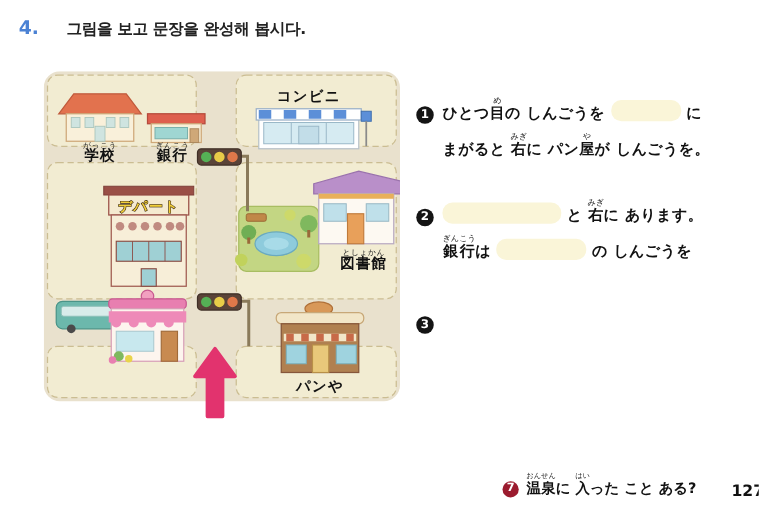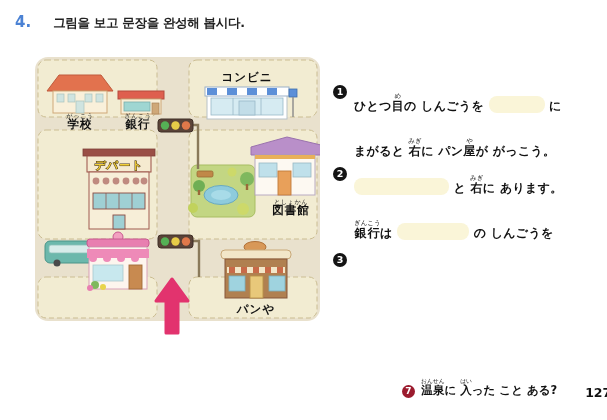--- a/index.html
+++ b/index.html
@@ -11,21 +11,21 @@
   .q-number { color:#4b82d4; font-size:15px; font-weight:bold; }
   .instruction { margin-left:22px; font-size:12.5px; font-weight:bold; color:#222; letter-spacing:-0.3px; }
 
   .map-wrap { position:absolute; left:35px; top:57px; width:285px; height:290px; }
 
   .exercise { position:absolute; display:flex; width:274px; }
   .ex-num { flex:0 0 auto; width:14px; height:14px; border-radius:50%; background:#141414;
             color:#fff; font-size:9.5px; line-height:14px; text-align:center; font-weight:bold;
             margin:9px 7px 0 0; }
   .ex-body { font-size:12px; font-weight:600; letter-spacing:.3px; }
-  .ex-line { height:29px; line-height:29px; white-space:nowrap;margin-top:16px; }
+  .ex-line { height:29px; line-height:29px; white-space:nowrap; }
   .ex-line:empty { display:none; }
   ruby rt { font-size:6.5px; font-weight:normal; letter-spacing:0; color:#222; }
   .blank { display:inline-block; height:17px; border-radius:8px; background:#faf5d8; vertical-align:-3px; }
 
   .page-footer { position:absolute; left:402px; top:378px; display:flex; align-items:flex-start; }
   .footer-num { flex:0 0 auto; width:13px; height:13px; border-radius:50%; background:#9b1b2e;
                 color:#fff; font-size:9px; line-height:13px; text-align:center; font-weight:bold;
                 margin:7px 6px 0 0; }
   .footer-text { font-size:11.5px; font-weight:bold; height:24px; line-height:24px; white-space:nowrap; }
   .footer-text rt { font-size:5.8px; }
@@ -197,21 +197,21 @@
   <text class="map-furi" x="256" y="147" text-anchor="middle">としょかん</text>
   <text class="map-label" x="256" y="157" text-anchor="middle">図書館</text>
   <text class="map-label" x="221" y="256" text-anchor="middle">パンや</text>
 </svg>
 </div>
 
 <div class="exercise" style="left:333px; top:76px;">
   <span class="ex-num">1</span>
   <div class="ex-body">
     <div class="ex-line"><span>ひとつ</span><ruby><span>目</span><rt>め</rt></ruby><span>の しんごうを </span><span class="blank" style="width: 56px;"></span><span> に</span></div>
-    <div class="ex-line"><span>まがると </span><ruby><span>右</span><rt>みぎ</rt></ruby><span>に パン</span><ruby><span>屋</span><rt>や</rt></ruby><span>が がっこう。</span></div>
+    <div class="ex-line"><span>まがると </span><ruby><span>右</span><rt>みぎ</rt></ruby><span>に パン</span><ruby><span>屋</span><rt>や</rt></ruby><span>が しんごうを。</span></div>
   </div>
 </div>
 
 <div class="exercise" style="left:333px; top:158px;">
   <span class="ex-num">2</span>
   <div class="ex-body">
     <div class="ex-line"><span class="blank" style="width: 95px;"></span><span> と </span><ruby><span>右</span><rt>みぎ</rt></ruby><span>に あります。</span></div>
     <div class="ex-line"><ruby><span>銀行</span><rt>ぎんこう</rt></ruby><span>は </span><span class="blank" style="width: 72px;"></span><span> の しんごうを</span></div>
   </div>
 </div>

